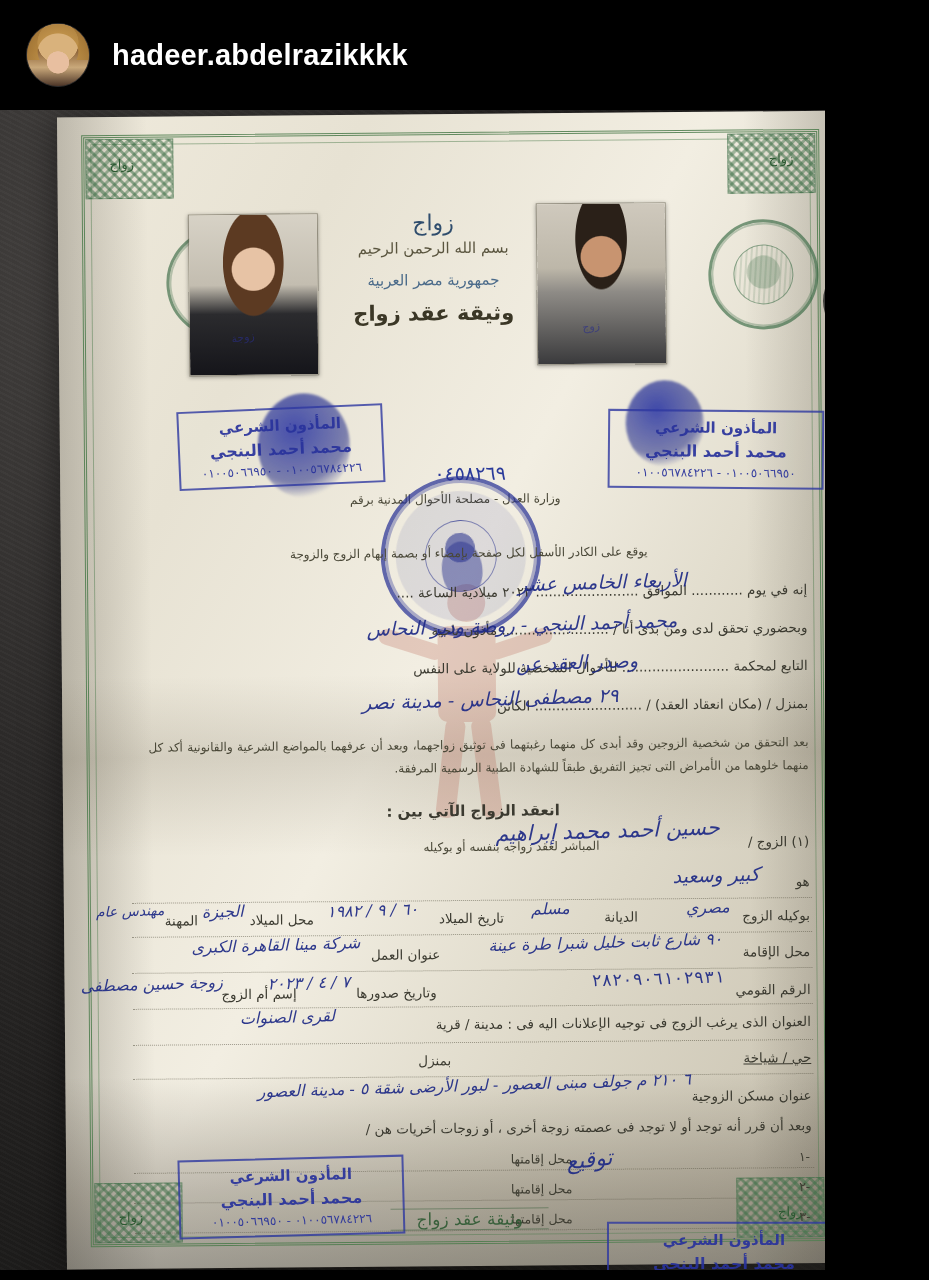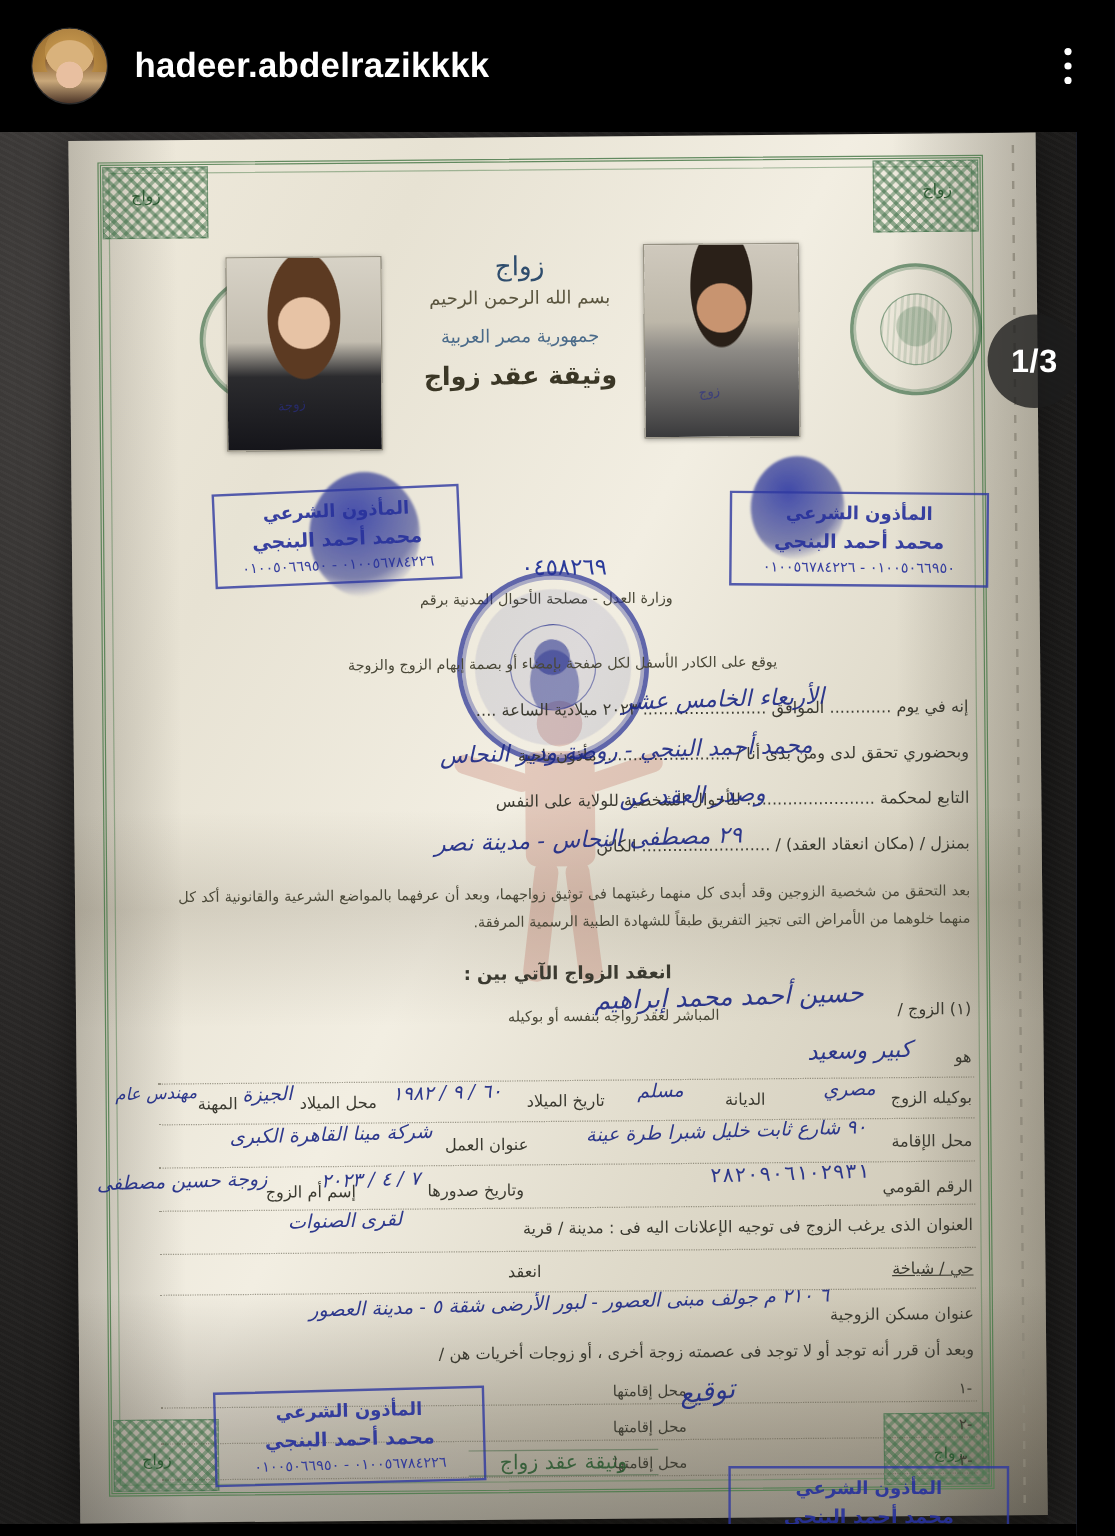--- a/index.html
+++ b/index.html
@@ -8,21 +8,21 @@
     background: #000;
   }
   body {
     width: 929px;
     height: 1280px;
     overflow: hidden;
     font-family: "Liberation Sans", sans-serif;
   }
   .screen {
     position: relative;
-    width: 897px;
+    width: 825px;
     height: 1280px;
     background: #000;
     overflow: hidden;
   }
 
   
   .topbar {
     position: absolute;
     top: 0; left: 0;
     width: 929px;
@@ -590,21 +590,21 @@
       <div class="hand sm" style="right:648px; top:858px;">زوجة حسين مصطفى</div>
 
       <div class="rule" style="right:58px; top:892px; width:680px;"></div>
 
       <div class="pline" style="right:60px; top:902px;">العنوان الذى يرغب الزوج فى توجيه الإعلانات اليه فى : مدينة / قرية</div>
       <div class="hand sm" style="right:536px; top:892px;">لقرى الصنوات</div>
 
       <div class="rule" style="right:58px; top:928px; width:680px;"></div>
 
       <div class="pline" style="right:60px; top:938px;text-decoration:underline;">حي / شياخة</div>
-      <div class="pline" style="right:420px; top:938px;">انعقد</div>
+      <div class="pline" style="right:420px; top:938px;">بمنزل</div>
 
       <div class="rule" style="right:58px; top:962px; width:680px;"></div>
 
       <div class="pline" style="right:60px; top:976px;">عنوان مسكن الزوجية</div>
       <div class="hand sm" style="right:180px; top:962px;">٦ ٢١٠ م جولف مبنى العصور - لبور الأرضى شقة ٥ - مدينة العصور</div>
 
       <div class="pline" style="right:60px; top:1006px;">وبعد أن قرر أنه توجد أو لا توجد فى عصمته زوجة أخرى ، أو زوجات أخريات هن /</div>
 
       <div class="numline" style="right:62px; top:1038px;">-١</div>
       <div class="numline" style="right:300px; top:1038px;">محل إقامتها</div>

